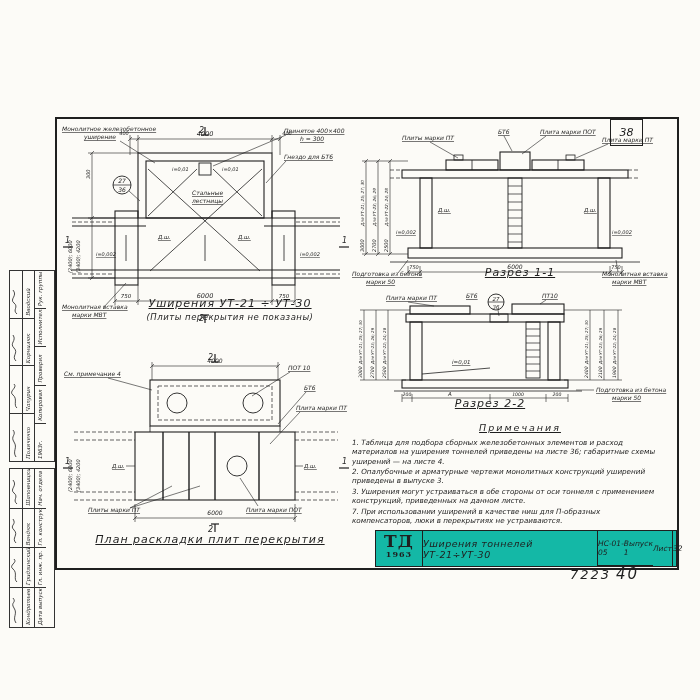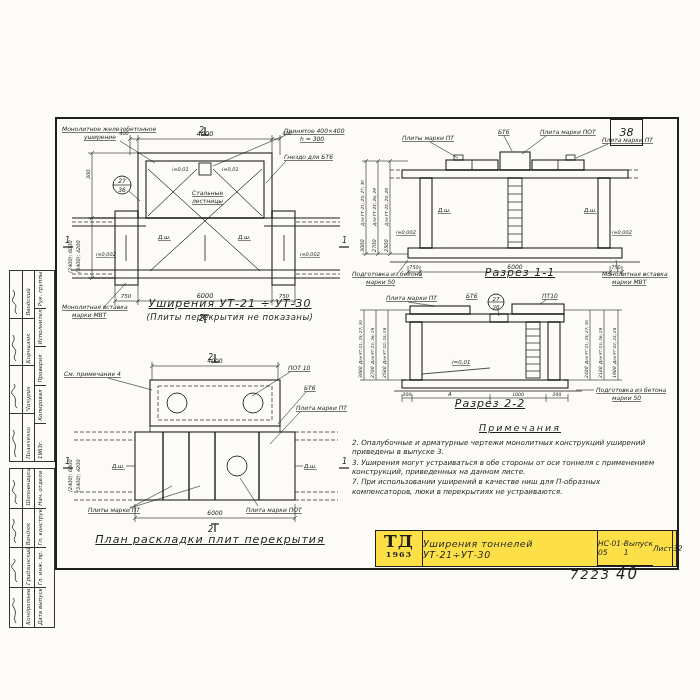--- a/index.html
+++ b/index.html
@@ -7,21 +7,21 @@
   .abs{position:absolute;}
   .frame{border:2px solid #1f1f1f;}
   .caption{font-style:italic;text-align:center;font-size:11px;letter-spacing:1px;text-decoration:underline;white-space:nowrap;}
   .subcaption{font-style:italic;text-align:center;font-size:8.5px;letter-spacing:.5px;white-space:nowrap;}
   svg text{font-family:"DejaVu Sans",sans-serif;font-style:italic;fill:#1f1f1f;}
   svg .u{text-decoration:underline;}
   svg line,svg path,svg rect,svg circle,svg polyline{stroke:#1f1f1f;fill:none;}
   .notes{font-size:7.2px;font-style:italic;line-height:1.3;}
   .notes .note{margin:1px 0;}
   .notes-title{font-style:italic;font-size:9.5px;text-decoration:underline;text-align:center;letter-spacing:2px;}
-  .tb{display:flex;border:1.5px solid #1f1f1f;background:#fde047;}
+  .tb{display:flex;border:1.5px solid #1f1f1f;background:#14b8a6;}
   .tb .cell{border-right:1.5px solid #1f1f1f;}
   .tb-logo{width:46px;text-align:center;font-family:"DejaVu Serif",serif;font-weight:bold;line-height:1;}
   .tb-logo .big{font-size:17px;letter-spacing:1px;margin-top:2px;}
   .tb-logo .yr{font-size:8px;letter-spacing:1px;}
   .tb-title{flex:1;display:flex;align-items:center;justify-content:center;font-style:italic;font-size:9.5px;letter-spacing:.5px;}
   .tb-right{width:78px;display:flex;flex-direction:row;font-style:italic;font-size:7.5px;}
   .tb-right>div{border-bottom:1px solid #1f1f1f;flex:1;display:flex;align-items:center;justify-content:center;}
   .tb-right>div:last-child{border-bottom:none;}
   .tb-sheetrow{display:flex;width:100%;height:100%;}
   .tb-sheetrow span{flex:1;display:flex;align-items:center;justify-content:center;}
@@ -399,20 +399,21 @@
     <text x="100" y="104" font-size="5.5" text-anchor="middle">А</text>
     <text x="168" y="104" font-size="4.6" text-anchor="middle">1000</text>
     <text x="207" y="104" font-size="4.6" text-anchor="middle">200</text>
   </g>
 </svg>
 
 <div class="abs caption" style="left:430px;top:397px;width:120px;">Разрез 2-2</div>
 
 <div class="abs notes-title" style="left:400px;top:422px;width:240px;">Примечания</div>
 <div class="abs notes" style="left:352px;top:437px;width:308px;">
+  <div class="note">1. Таблица для подбора сборных железобетонных элементов и расход материалов на уширения тоннелей приведены на листе 36; габаритные схемы уширений — на листе 4.</div>
   <div class="note">2. Опалубочные и арматурные чертежи монолитных конструкций уширений приведены в выпуске 3.</div>
   <div class="note">3. Уширения могут устраиваться в обе стороны от оси тоннеля с применением конструкций, приведенных на данном листе.</div>
   <div class="note">7. При использовании уширений в качестве ниш для П-образных компенсаторов, люки в перекрытиях не устраиваются.</div>
 </div>
 
 <svg class="abs" style="left:60px;top:352px;" width="292" height="182" viewBox="0 0 292 182">
   <g stroke-width="0.6">
     <line x1="92" y1="14" x2="218" y2="14"></line>
     <line x1="92" y1="10" x2="92" y2="28"></line>
       <line x1="218" y1="10" x2="218" y2="28"></line>

